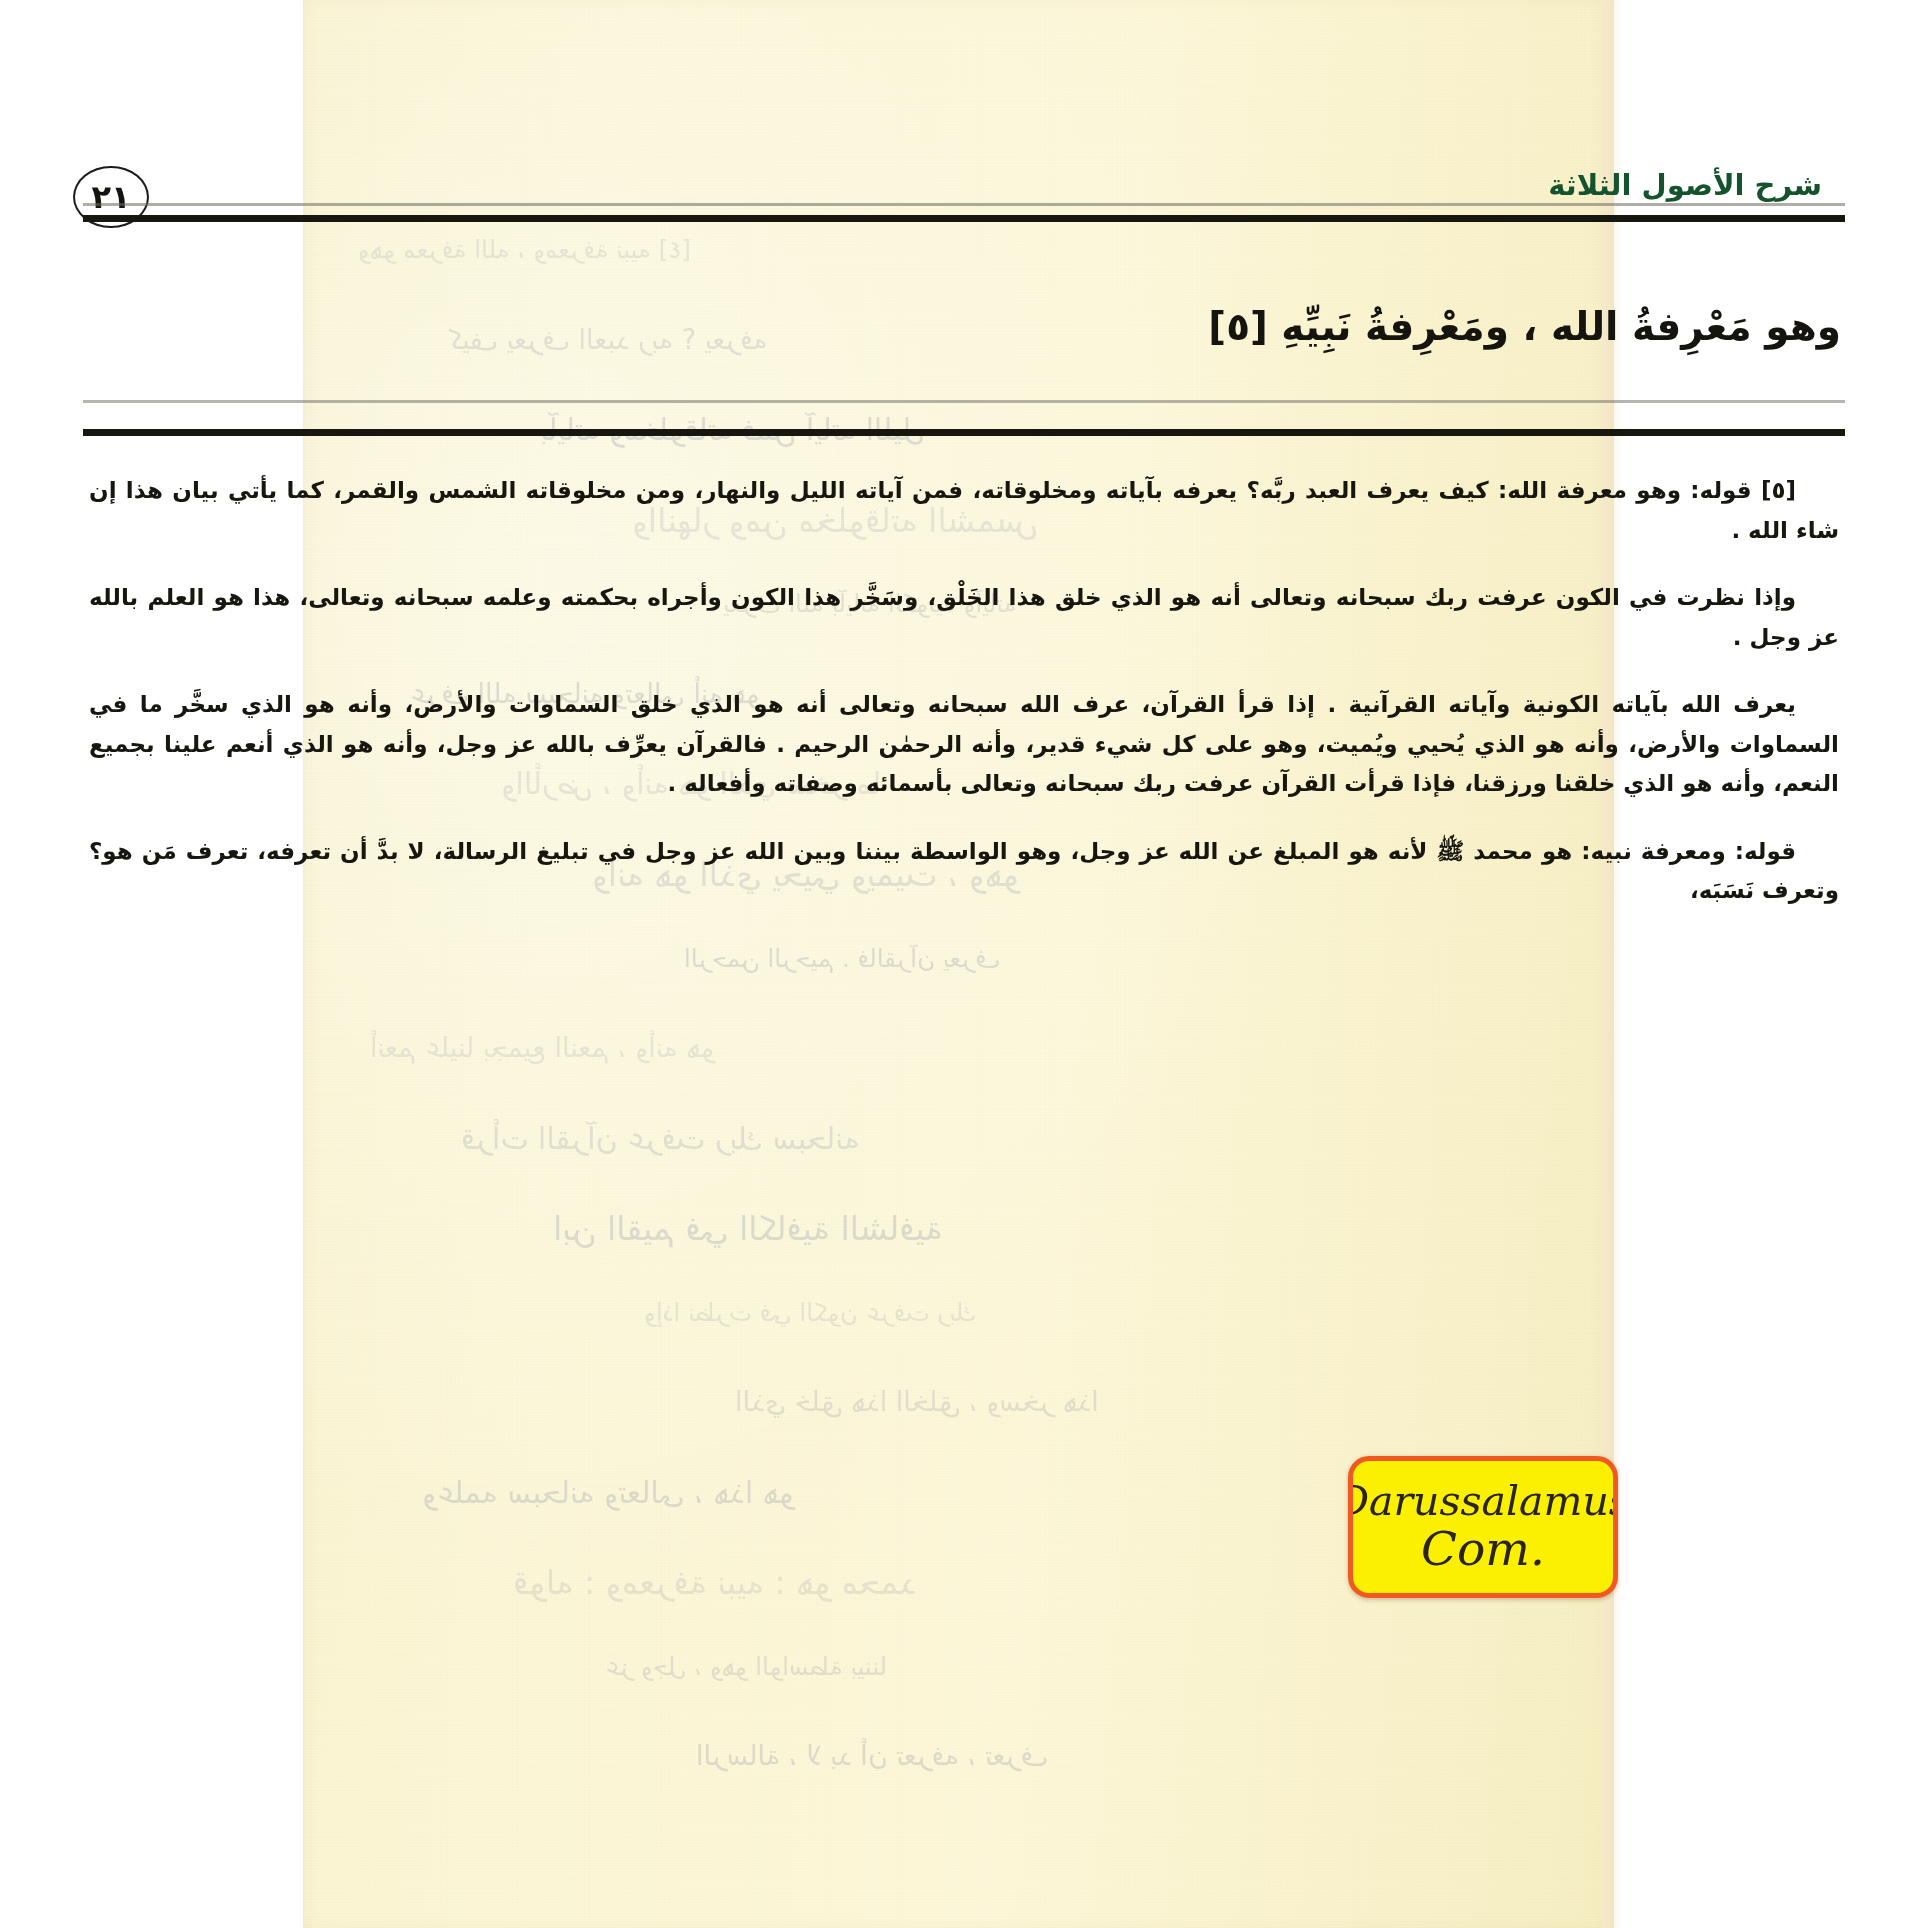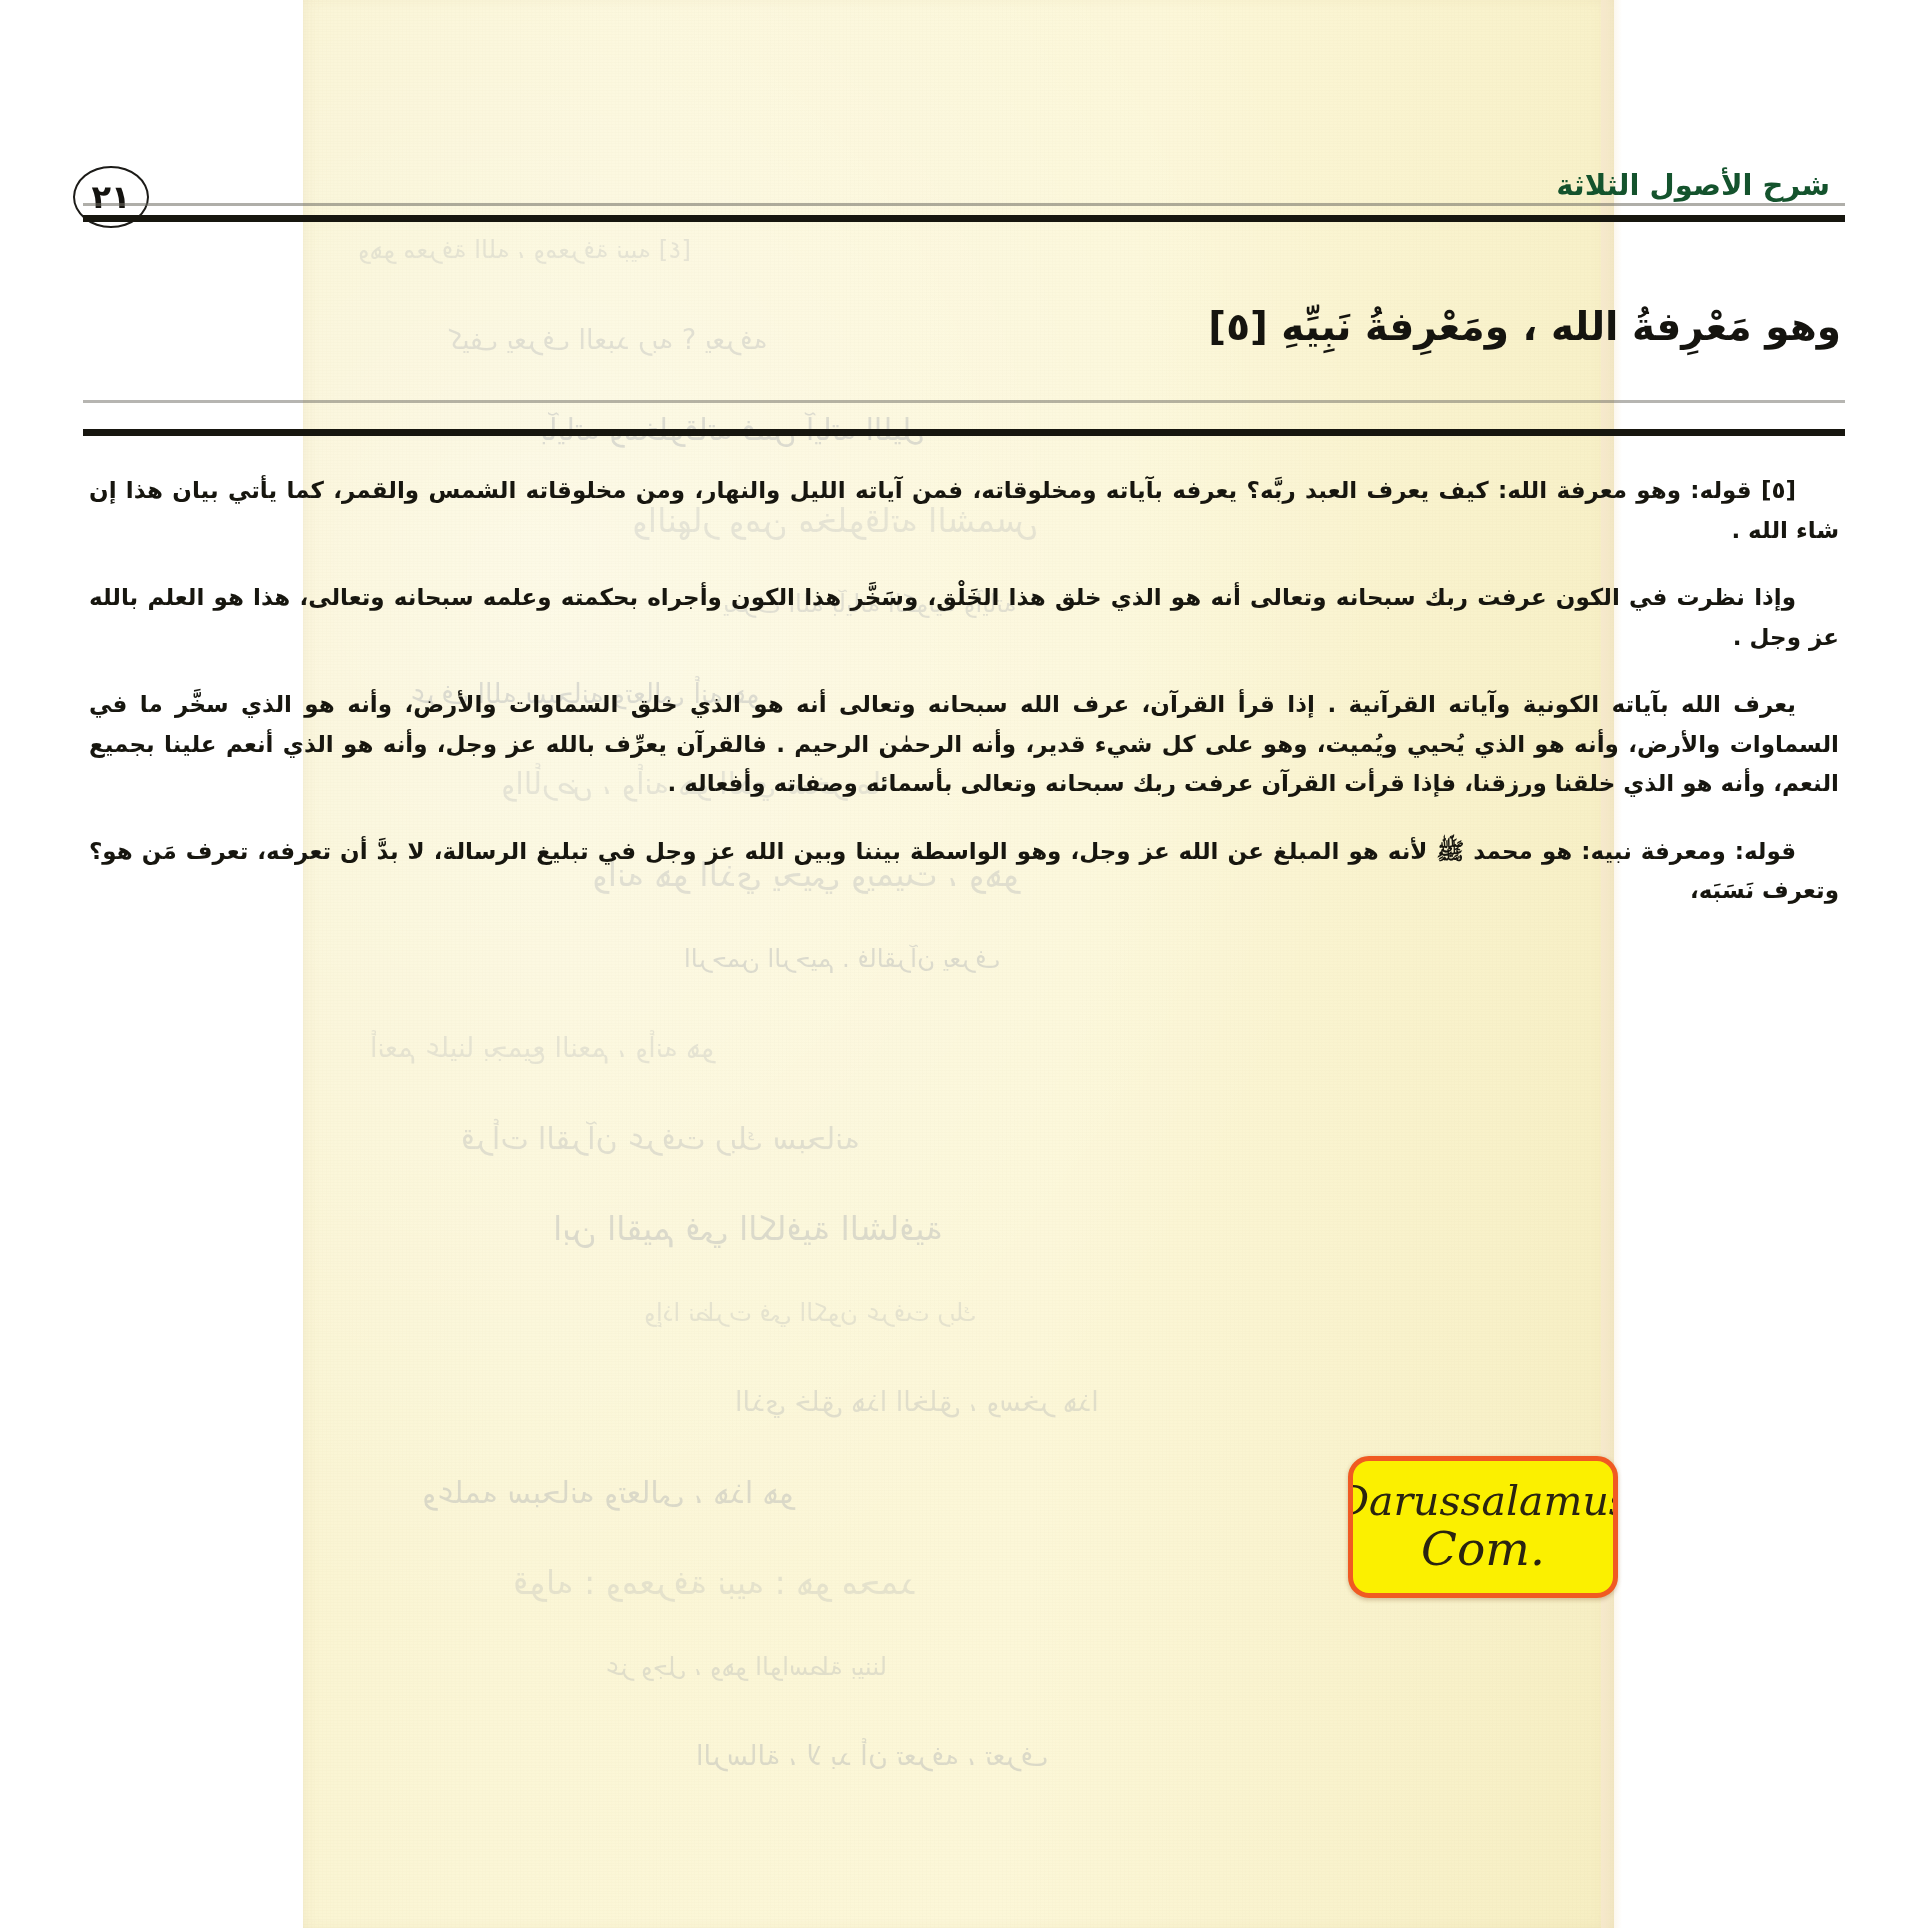--- a/index.html
+++ b/index.html
@@ -65,21 +65,21 @@
     font-size: 28px;
     letter-spacing: 0.9px;
     transform: scaleX(-1);
     transform-origin: center;
     filter: blur(0.6px);
   }
 
   
   .header-band {
     position: absolute;
-    left: 0; right: 8px;
+    left: 0; right: 16px;
     top: 160px;
     height: 90px;
     z-index: 3;
   }
   .folio {
     position: absolute;
     left: 73px;
     top: 5.6px;
     width: 72px;
     height: 58px;

